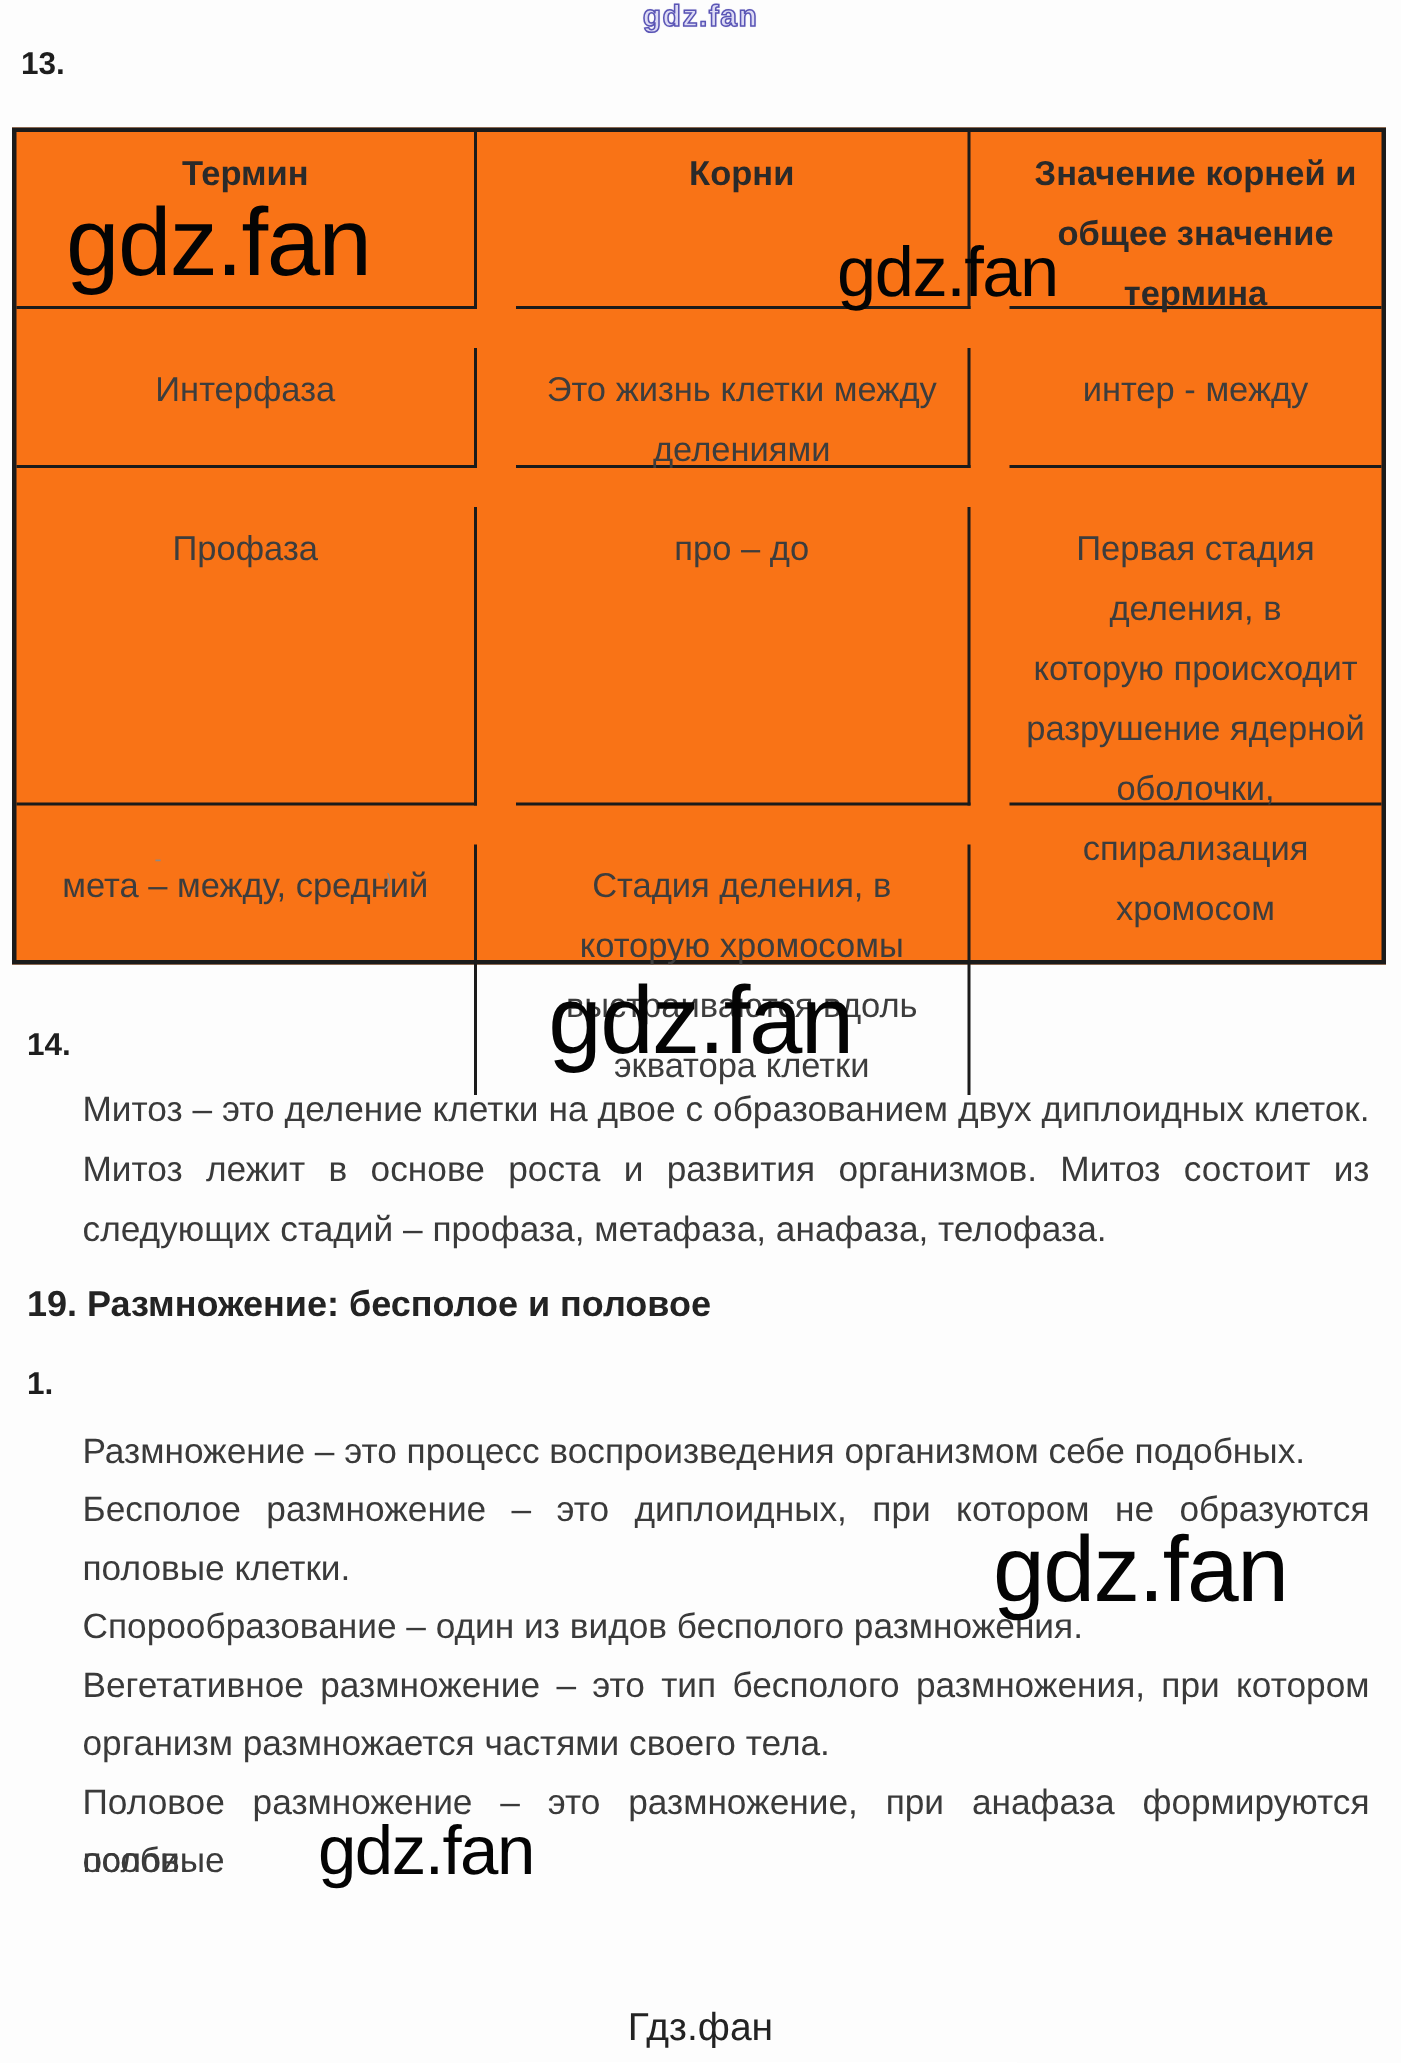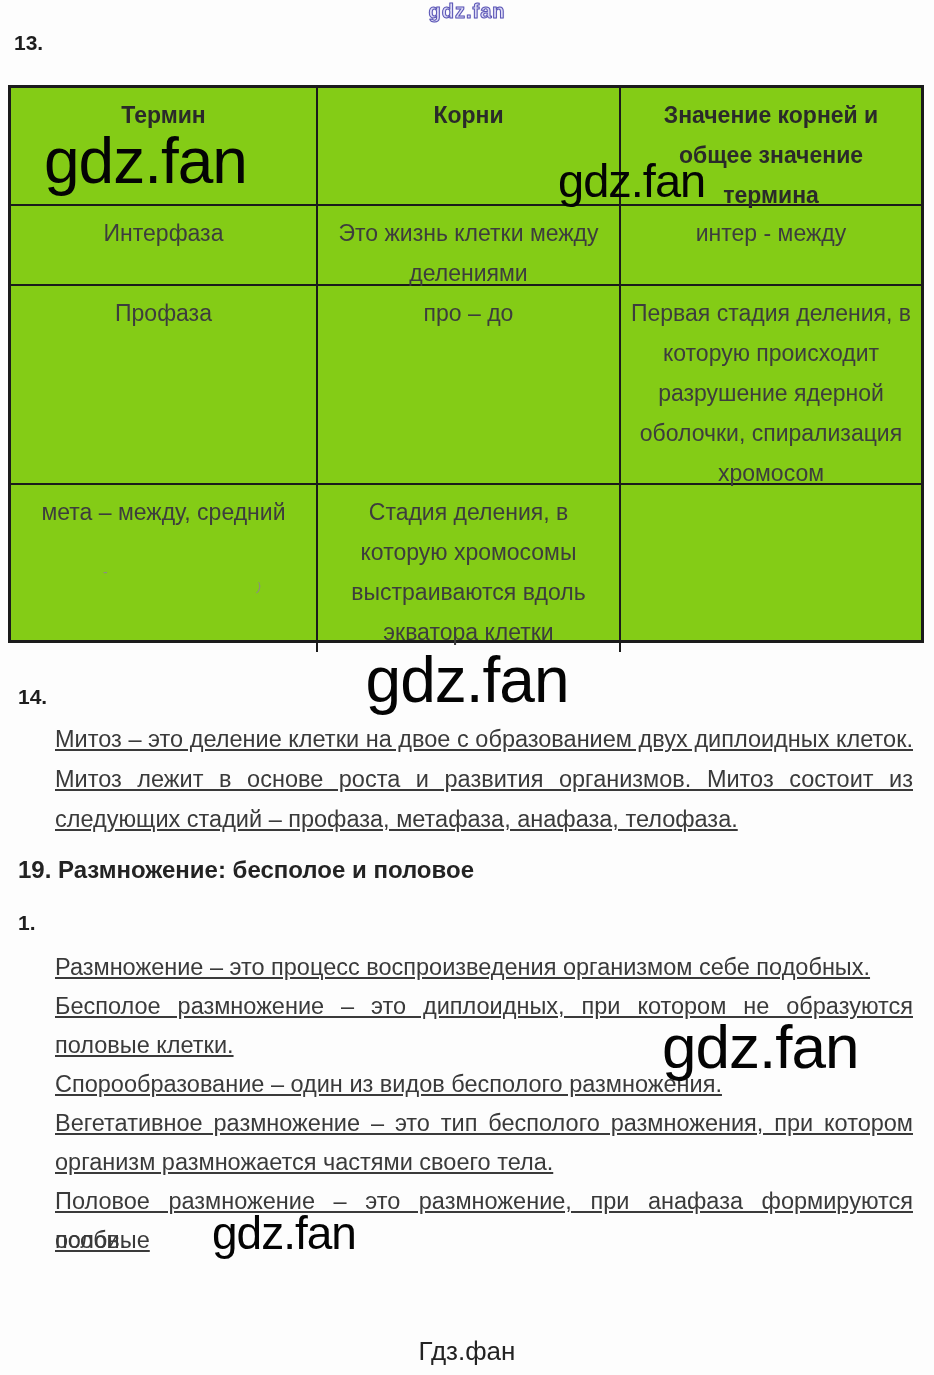--- a/index.html
+++ b/index.html
@@ -25,40 +25,41 @@
   .label-13 { left:14px; top:31px; }
   .label-14 { left:18px; top:685px; }
   .label-1  { left:18px; top:911px; }
   .heading-19 { position:absolute; left:18px; top:856px; font-weight:700; font-size:24px; color:#232323; }
   
   .terms-table {
     position:absolute; left:8px; top:85px; width:916px; height:558px;
     box-sizing:border-box; border:3px solid #1b1b1b;
     display:grid; grid-template-columns:307px 303px auto;
     grid-template-rows:118px 80px 199px auto;
-    background:#84cc16;
+    background:#f97316;
+    gap:26px;
   }
   .tcell {
     box-sizing:border-box; padding:7px 6px 0 6px;
     border-right:2px solid #1b1b1b; border-bottom:2px solid #1b1b1b;
     text-align:center; font-size:23px; line-height:40px; color:#3d3d3d;
   }
   .tcell:nth-child(3n) { border-right:none; }
   .tcell:nth-child(n+10) { border-bottom:none; }
   .th { font-weight:700; color:#2a2a2a; }
   .artifact { position:absolute; color:#8a8a8a; font-size:14px; line-height:14px; }
   .artifact-dash  { left:103px; top:565px; }
   .artifact-paren { left:257px; top:580px; font-size:12px; transform:rotate(12deg); }
   
   .para { position:absolute; left:55px; width:858px; font-size:23.5px; color:#3a3a3a; }
   .p14 { top:719px; }
   .p1  { top:948px; }
   .p14 .line { height:40px; line-height:40px; }
   .p1  .line { height:39px; line-height:39px; }
-  .line { white-space:nowrap;text-decoration:underline; }
+  .line { white-space:nowrap; }
   .jline { white-space:normal; text-align:justify; text-align-last:justify; }
   
   .footer-brand {
     position:absolute; left:0; right:0; top:1336px; text-align:center;
     font-size:26px; color:#232323;
   }
 </style>
 </head>
 <body>
 

